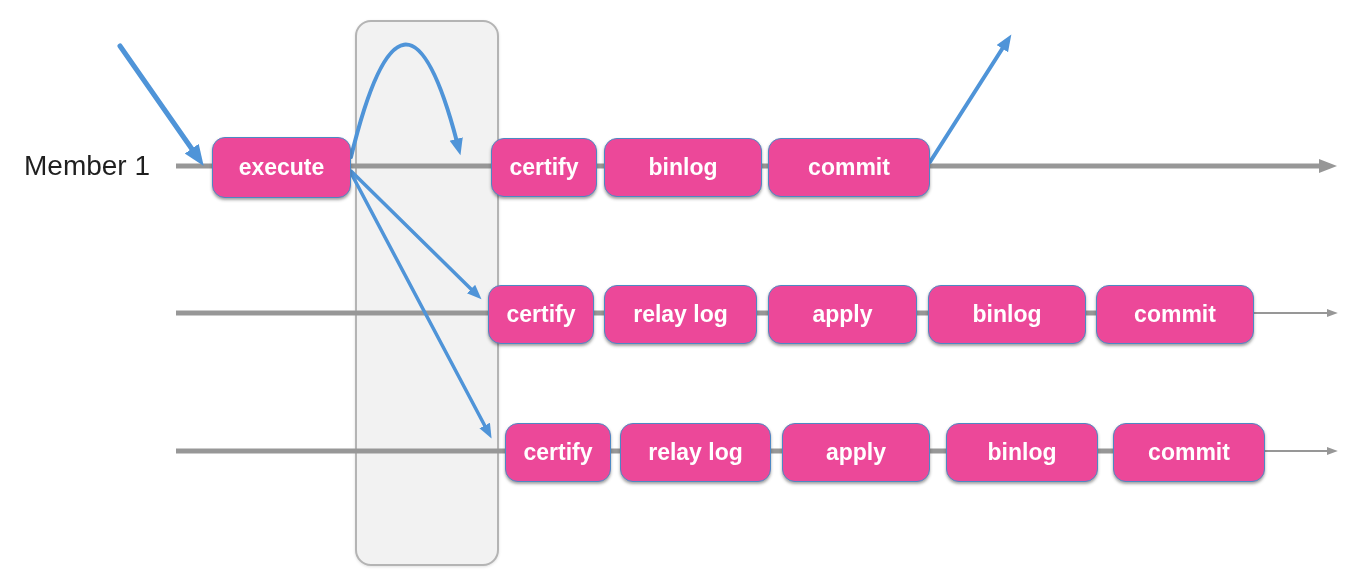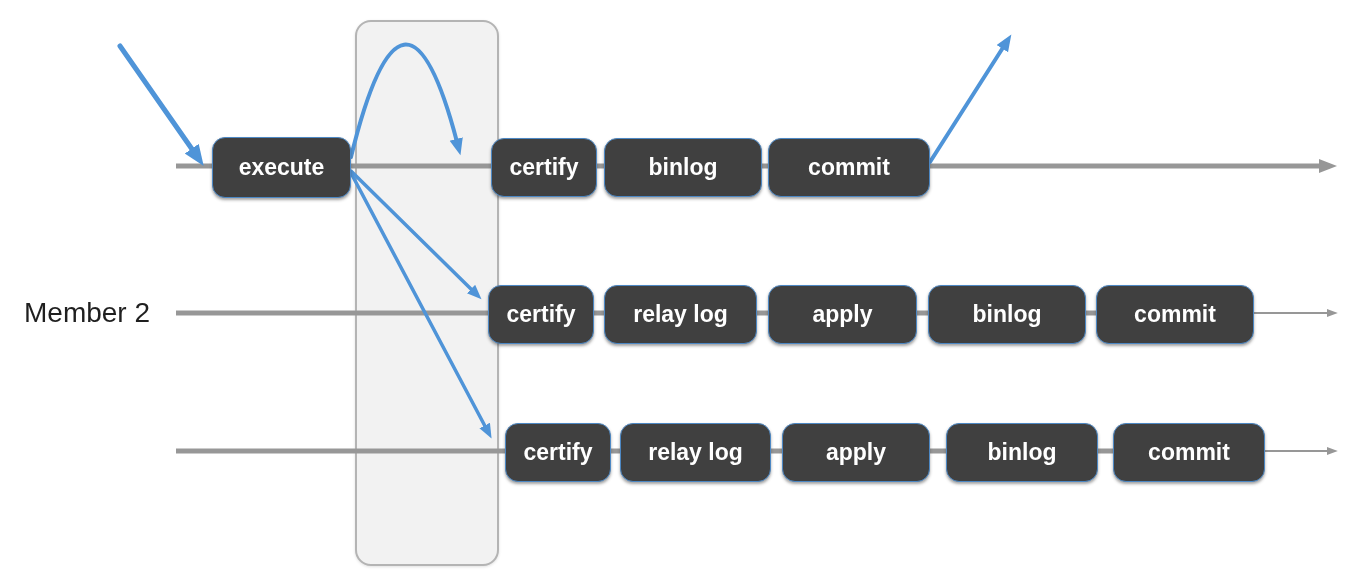--- a/index.html
+++ b/index.html
@@ -22,21 +22,21 @@
   .member-label{
     position:absolute;
     left:24px;width:160px;height:38px;
     font-size:28px;line-height:38px;
     color:#1f1f1f;
     white-space:nowrap;
   }
   .stage{
     position:absolute;
     height:57px;
-    background:#404040;
+    background:#ec4899;
     border:1px solid #4d88c4;
     border-radius:13px;
     box-shadow:0 2px 3px rgba(50,50,50,0.45);
     display:flex;align-items:center;justify-content:center;
     color:#ffffff;
     font-size:23px;font-weight:bold;
     white-space:nowrap;
   }
 </style>
 </head>
@@ -71,21 +71,21 @@
 
     <path d="M 351 157 Q 404 -60 457 142" fill="none" stroke-width="4" stroke-linecap="round" marker-end="url(#blue-head)" stroke="#4f94d8"></path>
 
     <path d="M 351 171 L 473 291" fill="none" stroke-width="3.5" stroke-linecap="round" marker-end="url(#blue-head)" stroke="#4f94d8"></path>
 
     <path d="M 351 173 L 486 428" fill="none" stroke-width="3.5" stroke-linecap="round" marker-end="url(#blue-head)" stroke="#4f94d8"></path>
 
     <path d="M 930 162 L 1004 46" fill="none" stroke-width="4" stroke-linecap="round" marker-end="url(#blue-head)" stroke="#4f94d8"></path>
   </svg>
 
-  <div class="member-label" style="top:294px">Member 2</div>
+  <div class="member-label" style="top:147px">Member 1</div>
 
   <div class="stage" style="left:212px;top:137px;width:137px;height:59px">execute</div>
   <div class="stage" style="left:491px;top:138px;width:104px">certify</div>
   <div class="stage" style="left:604px;top:138px;width:156px">binlog</div>
   <div class="stage" style="left:768px;top:138px;width:160px">commit</div>
 
   <div class="stage" style="left:488px;top:285px;width:104px">certify</div>
   <div class="stage" style="left:604px;top:285px;width:151px">relay log</div>
   <div class="stage" style="left:768px;top:285px;width:147px">apply</div>
   <div class="stage" style="left:928px;top:285px;width:156px">binlog</div>

